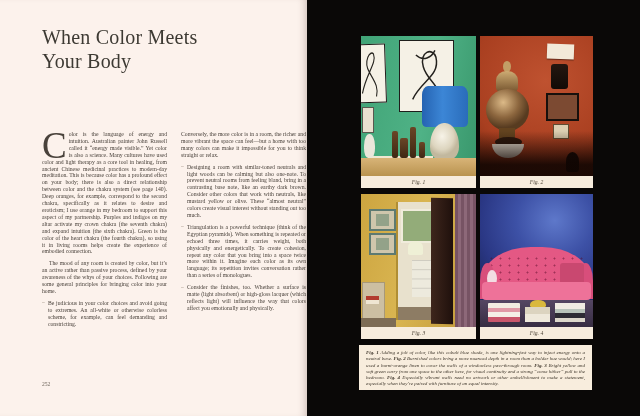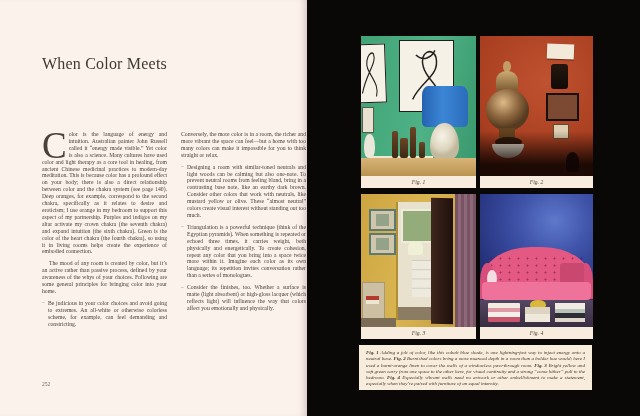--- a/index.html
+++ b/index.html
@@ -3,21 +3,21 @@
 <meta charset="utf-8">
 <style>
   html,body{margin:0;padding:0;background:#000;}
   .spread{position:relative;width:640px;height:416px;overflow:hidden;
     font-family:"Liberation Serif", serif;background:var(--page_black,#0a0807);}
 
   
   .left-page{position:absolute;left:0;top:0;width:307px;height:416px;
     background:var(--page_cream,#fcf2ec);
     box-shadow:inset -7px 0 9px -6px rgba(60,30,20,.28);}
-  .title{position:absolute;left:42px;top:41px;font-size:16px;line-height:23.5px;
+  .title{position:absolute;left:42px;top:13px;font-size:20px;line-height:23.5px;
     font-weight:400;color:#3d3a33;letter-spacing:.2px;}
   .columns{position:absolute;left:42px;top:131px;width:264px;display:flex;gap:14px;}
   .col{width:125px;font-size:5.7px;line-height:6.9px;color:#49423b;text-align:justify;}
   .col p{margin:0;}
   .col p + p{margin-top:5px;}
   .indent{text-indent:7px;}
   .bullet{position:relative;padding-left:6px;}
   .bullet::before{content:"\2013";position:absolute;left:0;top:-0.5px;color:#8d8173;font-size:5.5px;}
   .dropcap{float:left;font-size:37px;line-height:27px;height:26px;margin:1px 2px 0 0;color:#49423b;}
   .folio{position:absolute;left:42px;top:381px;font-size:5.6px;color:#6e665c;}
@@ -119,20 +119,21 @@
   .cap-label{font-weight:bold;}
 </style>
 </head>
 <body>
 
 <div class="spread">
 
   <section class="left-page">
     <h1 class="title">
       <span style="display:block">When Color Meets</span>
+      <span style="display:block">Your Body</span>
     </h1>
 
     <div class="columns">
       <div class="col">
         <p><span class="dropcap">C</span><span>olor is the language of energy and intuition. Australian painter John Russell called it “energy made visible.” Yet color is also a science. Many cultures have used color and light therapy as a core tool in healing, from ancient Chinese medicinal practices to modern-day meditation. This is because color has a profound effect on your body; there is also a direct relationship between color and the chakra system (see page 140). Deep oranges, for example, correspond to the second chakra, specifically as it relates to desire and eroticism; I use orange in my bedroom to support this aspect of my partnership. Purples and indigos on my altar activate my crown chakra (the seventh chakra) and expand intuition (the sixth chakra). Green is the color of the heart chakra (the fourth chakra), so using it in living rooms helps create the experience of embodied connection.</span></p>
         <p class="indent">The mood of any room is created by color, but it’s an active rather than passive process, defined by your awareness of the whys of your choices. Following are some general principles for bringing color into your home.</p>
         <p class="bullet">Be judicious in your color choices and avoid going to extremes. An all-white or otherwise colorless scheme, for example, can feel demanding and constricting.</p>
       </div>
       <div class="col">
         <p>Conversely, the more color is in a room, the richer and more vibrant the space can feel—but a home with too many colors can make it impossible for you to think straight or relax.</p>

